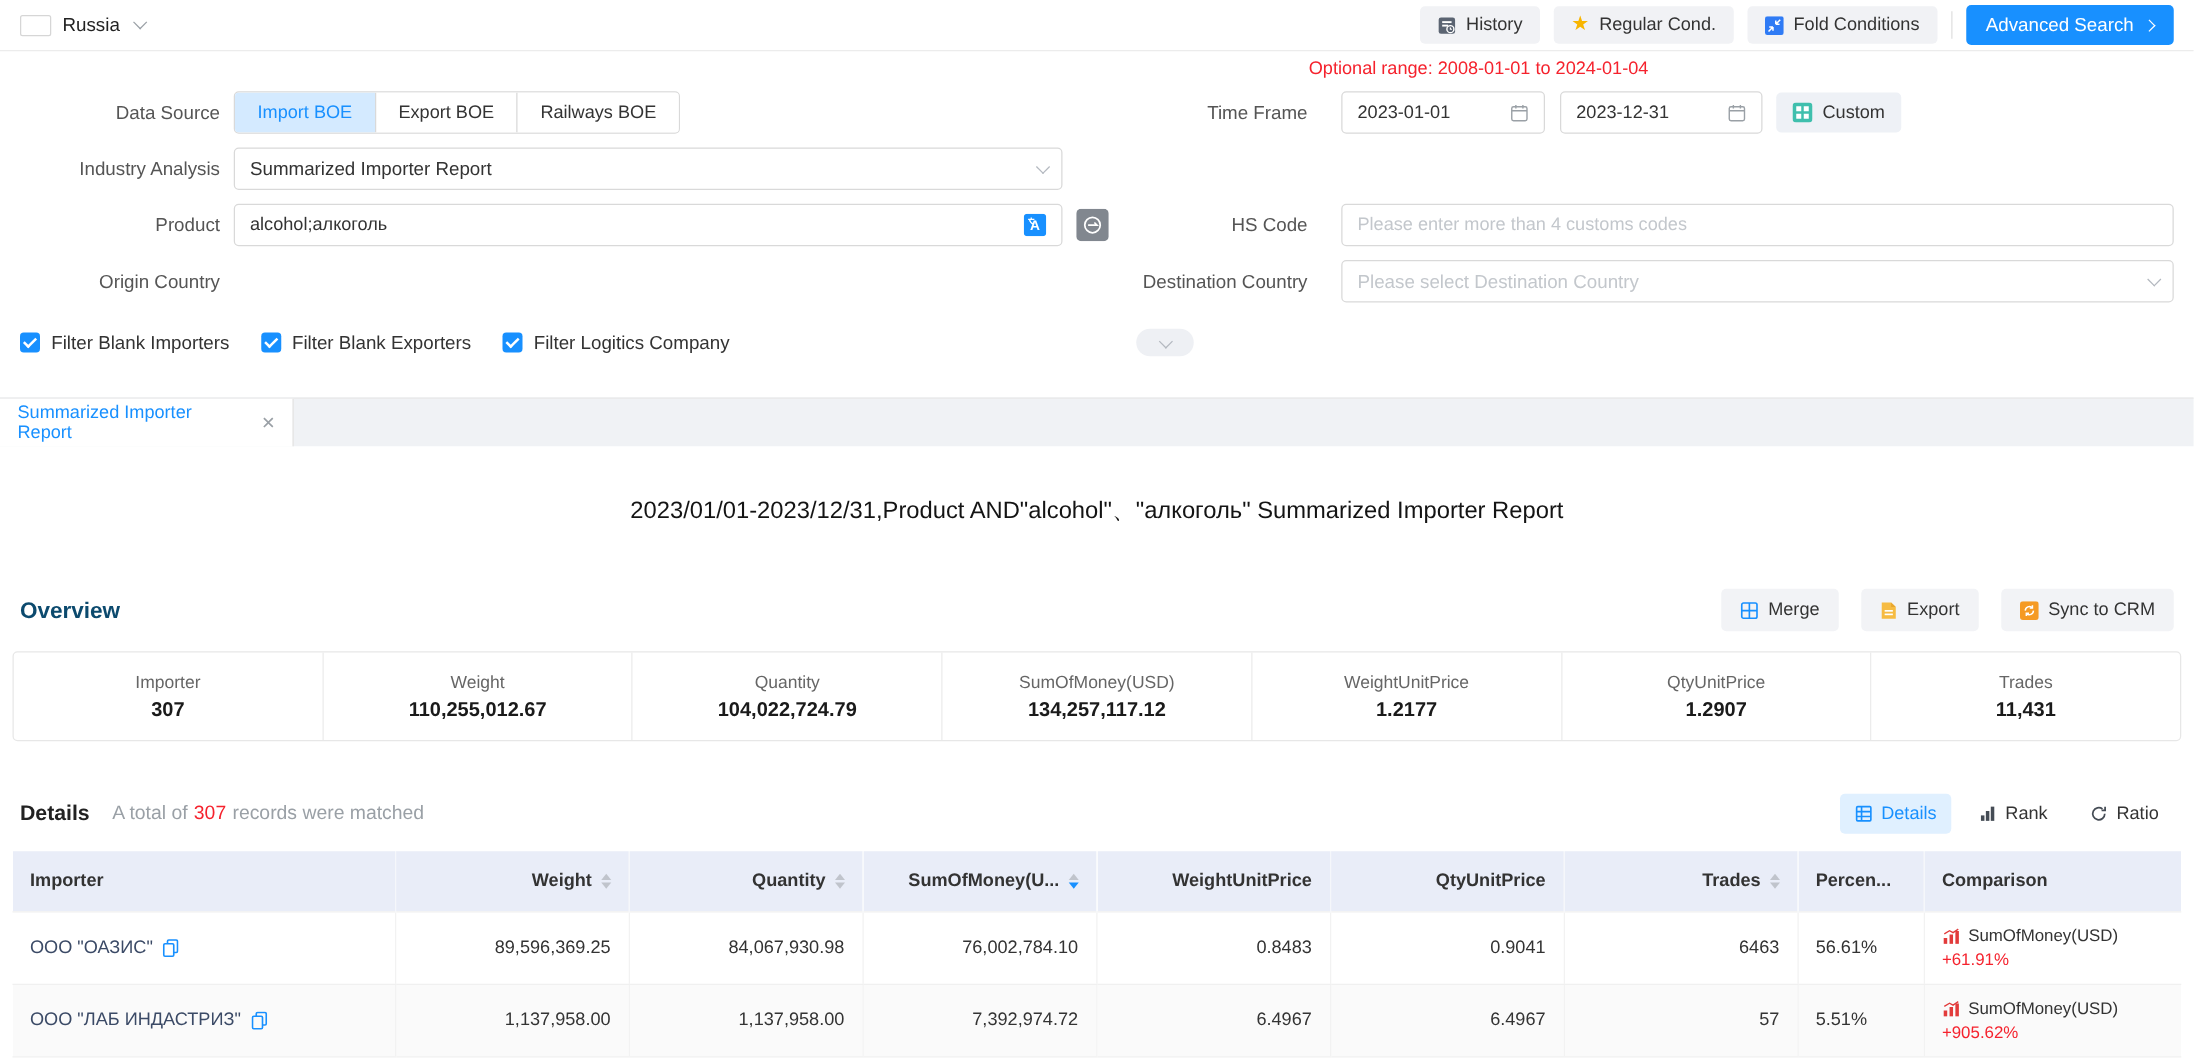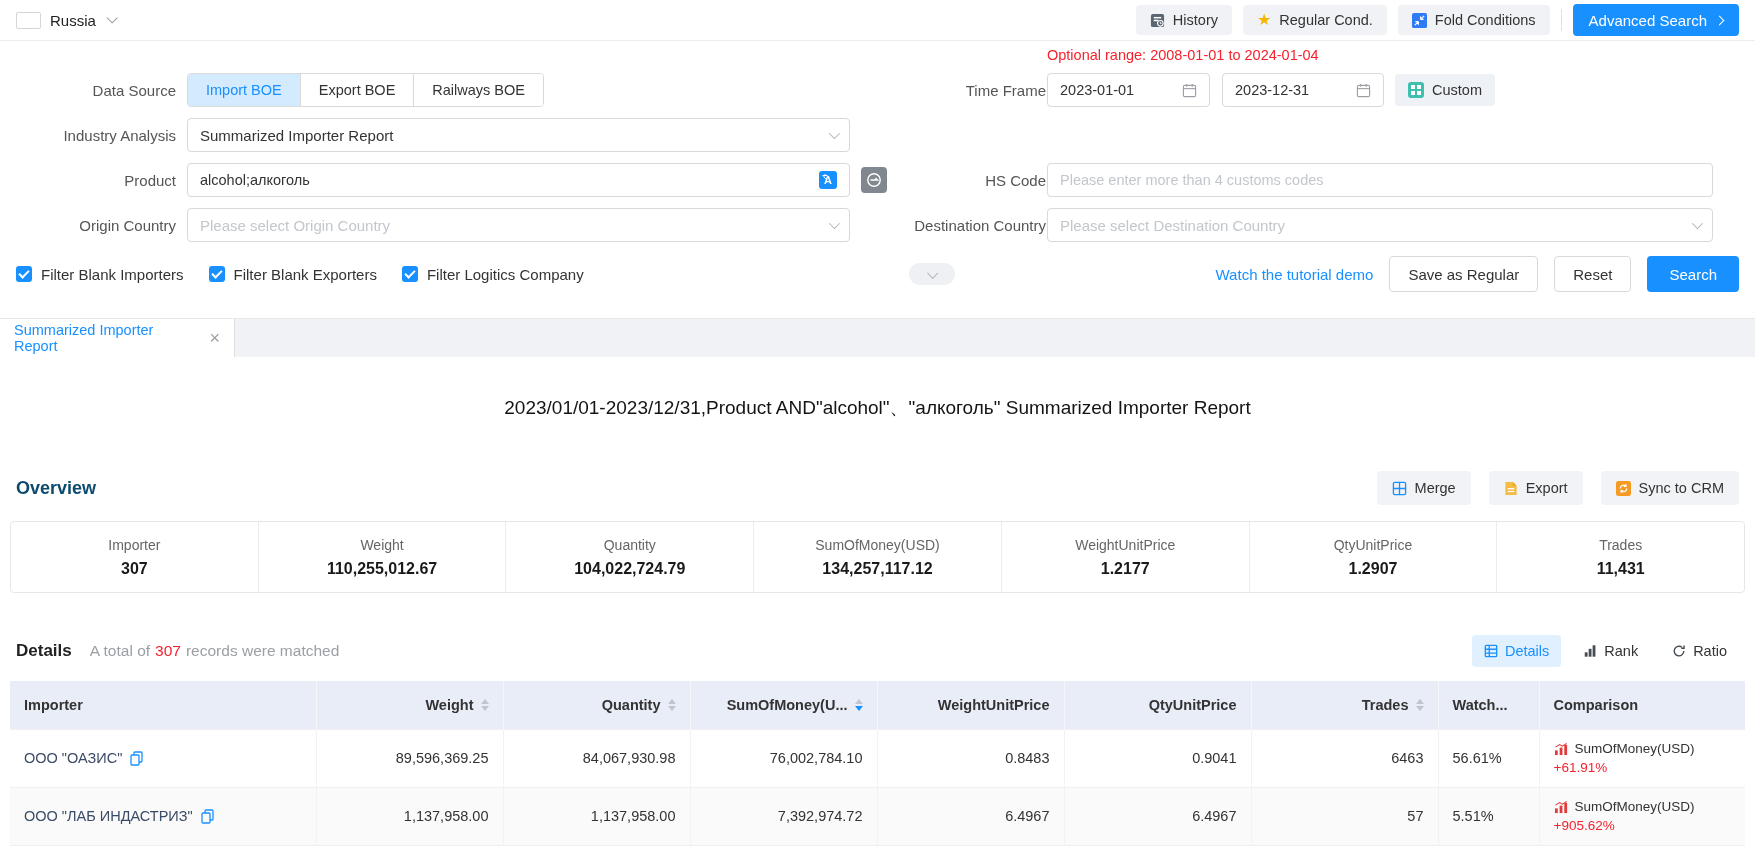--- a/index.html
+++ b/index.html
@@ -20,21 +20,21 @@
   .adv-btn { display:flex; align-items:center; gap:9px; background:#1890ff; color:#fff; border:none; border-radius:4px; height:32px; padding:0 16px; font-size:15px; cursor:pointer; font-family:inherit; }
   .chev-right { width:7px; height:7px; border-right:1.8px solid #fff; border-top:1.8px solid #fff; transform:rotate(45deg); display:inline-block; }
 
   
   .search-panel { position:relative; padding:8px 16px 0 16px; }
   .optional-range { position:absolute; top:6px; left:1047px; color:#f5222d; font-size:14.5px; }
   .frow { position:relative; display:flex; align-items:center; height:34px; margin-bottom:11px; }
   .frow.first { margin-top:24px; }
   .flabel { width:160px; text-align:right; margin-right:11px; color:#555; font-size:15px; flex:none; }
   .rgroup { position:absolute; left:884px; top:0; height:100%; display:flex; align-items:center; }
-  .rlabel { width:146px; text-align:right; margin-right:1px; color:#555; font-size:15px; flex:none; }
+  .rlabel { width:146px; text-align:right; margin-right:27px; color:#555; font-size:15px; flex:none; }
   .seg { display:flex; border:1px solid #d9d9d9; border-radius:4px; overflow:hidden; height:34px; }
   .seg-item { padding:0 18px; display:flex; align-items:center; background:#fff; color:#333; font-size:14.5px; border-left:1px solid #d9d9d9; cursor:pointer; }
   .seg-item:first-child { border-left:none; }
   .seg-item.active { background:#d4eaff; color:#1890ff; }
   .box { border:1px solid #d9d9d9; border-radius:4px; height:34px; display:flex; align-items:center; padding:0 12px; background:#fff; }
   .select { justify-content:space-between; cursor:pointer; }
   .placeholder { color:#c3c7cc; }
   .value-text { color:#333; }
   .sel-caret { width:8px; height:8px; border-right:1.5px solid #b3b8bf; border-bottom:1.5px solid #b3b8bf; transform:rotate(45deg) translateY(-2px); flex:none; }
   .w-left { width:663px; }
@@ -223,24 +223,20 @@
     <div class="rgroup">
       <span class="rlabel">HS Code</span>
       <div class="box w-right">
         <input class="txt" placeholder="Please enter more than 4 customs codes" style="">
       </div>
     </div>
   </div>
 
   <div class="frow">
     <span class="flabel">Origin Country</span>
-    <div class="box select w-left">
-      <span class="placeholder">Please select Origin Country</span>
-      <span class="sel-caret"></span>
-    </div>
     <div class="rgroup">
       <span class="rlabel">Destination Country</span>
       <div class="box select w-right">
         <span class="placeholder">Please select Destination Country</span>
         <span class="sel-caret"></span>
       </div>
     </div>
   </div>
 
   <div class="frow last">
@@ -252,26 +248,20 @@
       <span class="chk"></span>
       <span>Filter Blank Exporters</span>
     </span>
     <span class="chk-group">
       <span class="chk"></span>
       <span>Filter Logitics Company</span>
     </span>
     <button class="collapse-pill">
       <span class="sel-caret"></span>
     </button>
-    <div class="row-actions">
-      <span class="link">Watch the tutorial demo</span>
-      <button class="ghost-btn">Save as Regular</button>
-      <button class="ghost-btn">Reset</button>
-      <button class="primary-btn">Search</button>
-    </div>
   </div>
   <div class="search-panel-spacer"></div>
 </div>
 
 <div class="tabstrip">
   <div class="tab">
     <span class="tab-title">Summarized Importer Report</span>
     <span class="tab-close">×</span>
   </div>
 </div>
@@ -442,21 +432,21 @@
           <div class="th-flex right">
             <span>Trades</span>
             <span class="sorters">
               <span class="car-up"></span>
               <span class="car-dn"></span>
             </span>
           </div>
         </th>
       <th class="ta-l">
           <div class="th-flex">
-            <span>Watch...</span>
+            <span>Percen...</span>
           </div>
         </th>
       <th class="ta-l">
           <div class="th-flex">
             <span>Comparison</span>
           </div>
         </th>
     </tr>
   </thead>
   <tbody>

